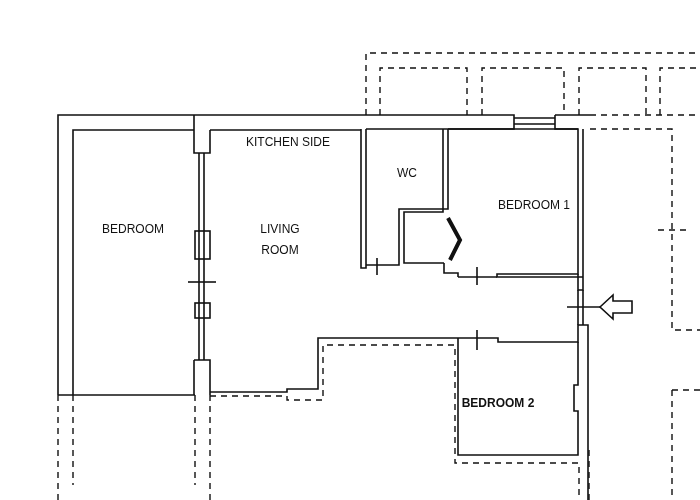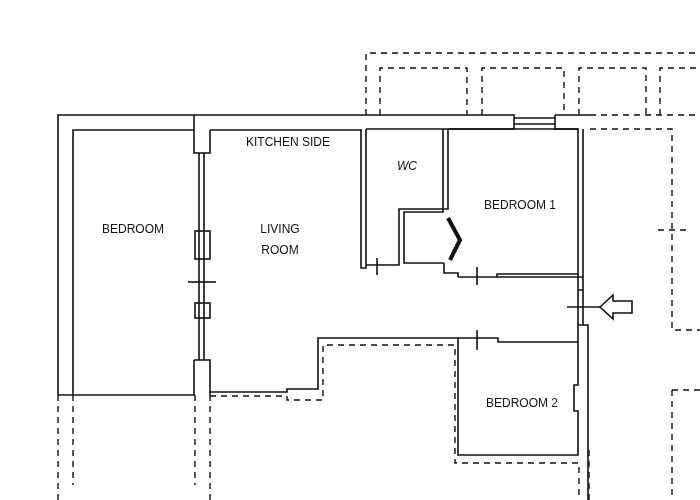--- a/index.html
+++ b/index.html
@@ -77,15 +77,15 @@
 
   <g>
     <path class="w" d="M600 307 L613 295 V301 H632 V313 H613 V319 Z"></path>
   </g>
 </svg>
 
 <div class="lbl" style="left:93px; top:219px; width:80px;">BEDROOM</div>
 <div class="lbl" style="left:228px; top:132px; width:120px;">KITCHEN SIDE</div>
 <div class="lbl" style="left:240px; top:219px; width:80px;">LIVING
 ROOM</div>
-<div class="lbl" style="left:385px; top:156px; width:44px;font-style:italic;">WC</div>
-<div class="lbl" style="left:470px; top:195px; width:100px;">BEDROOM 1</div>
-<div class="lbl" style="left:472px; top:393px; width:100px;">BEDROOM 2</div>
+<div class="lbl" style="left:385px; top:163px; width:44px;">WC</div>
+<div class="lbl" style="left:470px; top:195px; width:100px;text-align:right;">BEDROOM 1</div>
+<div class="lbl" style="left:448px; top:393px; width:100px;font-weight:bold;">BEDROOM 2</div>
 
 </body></html>

